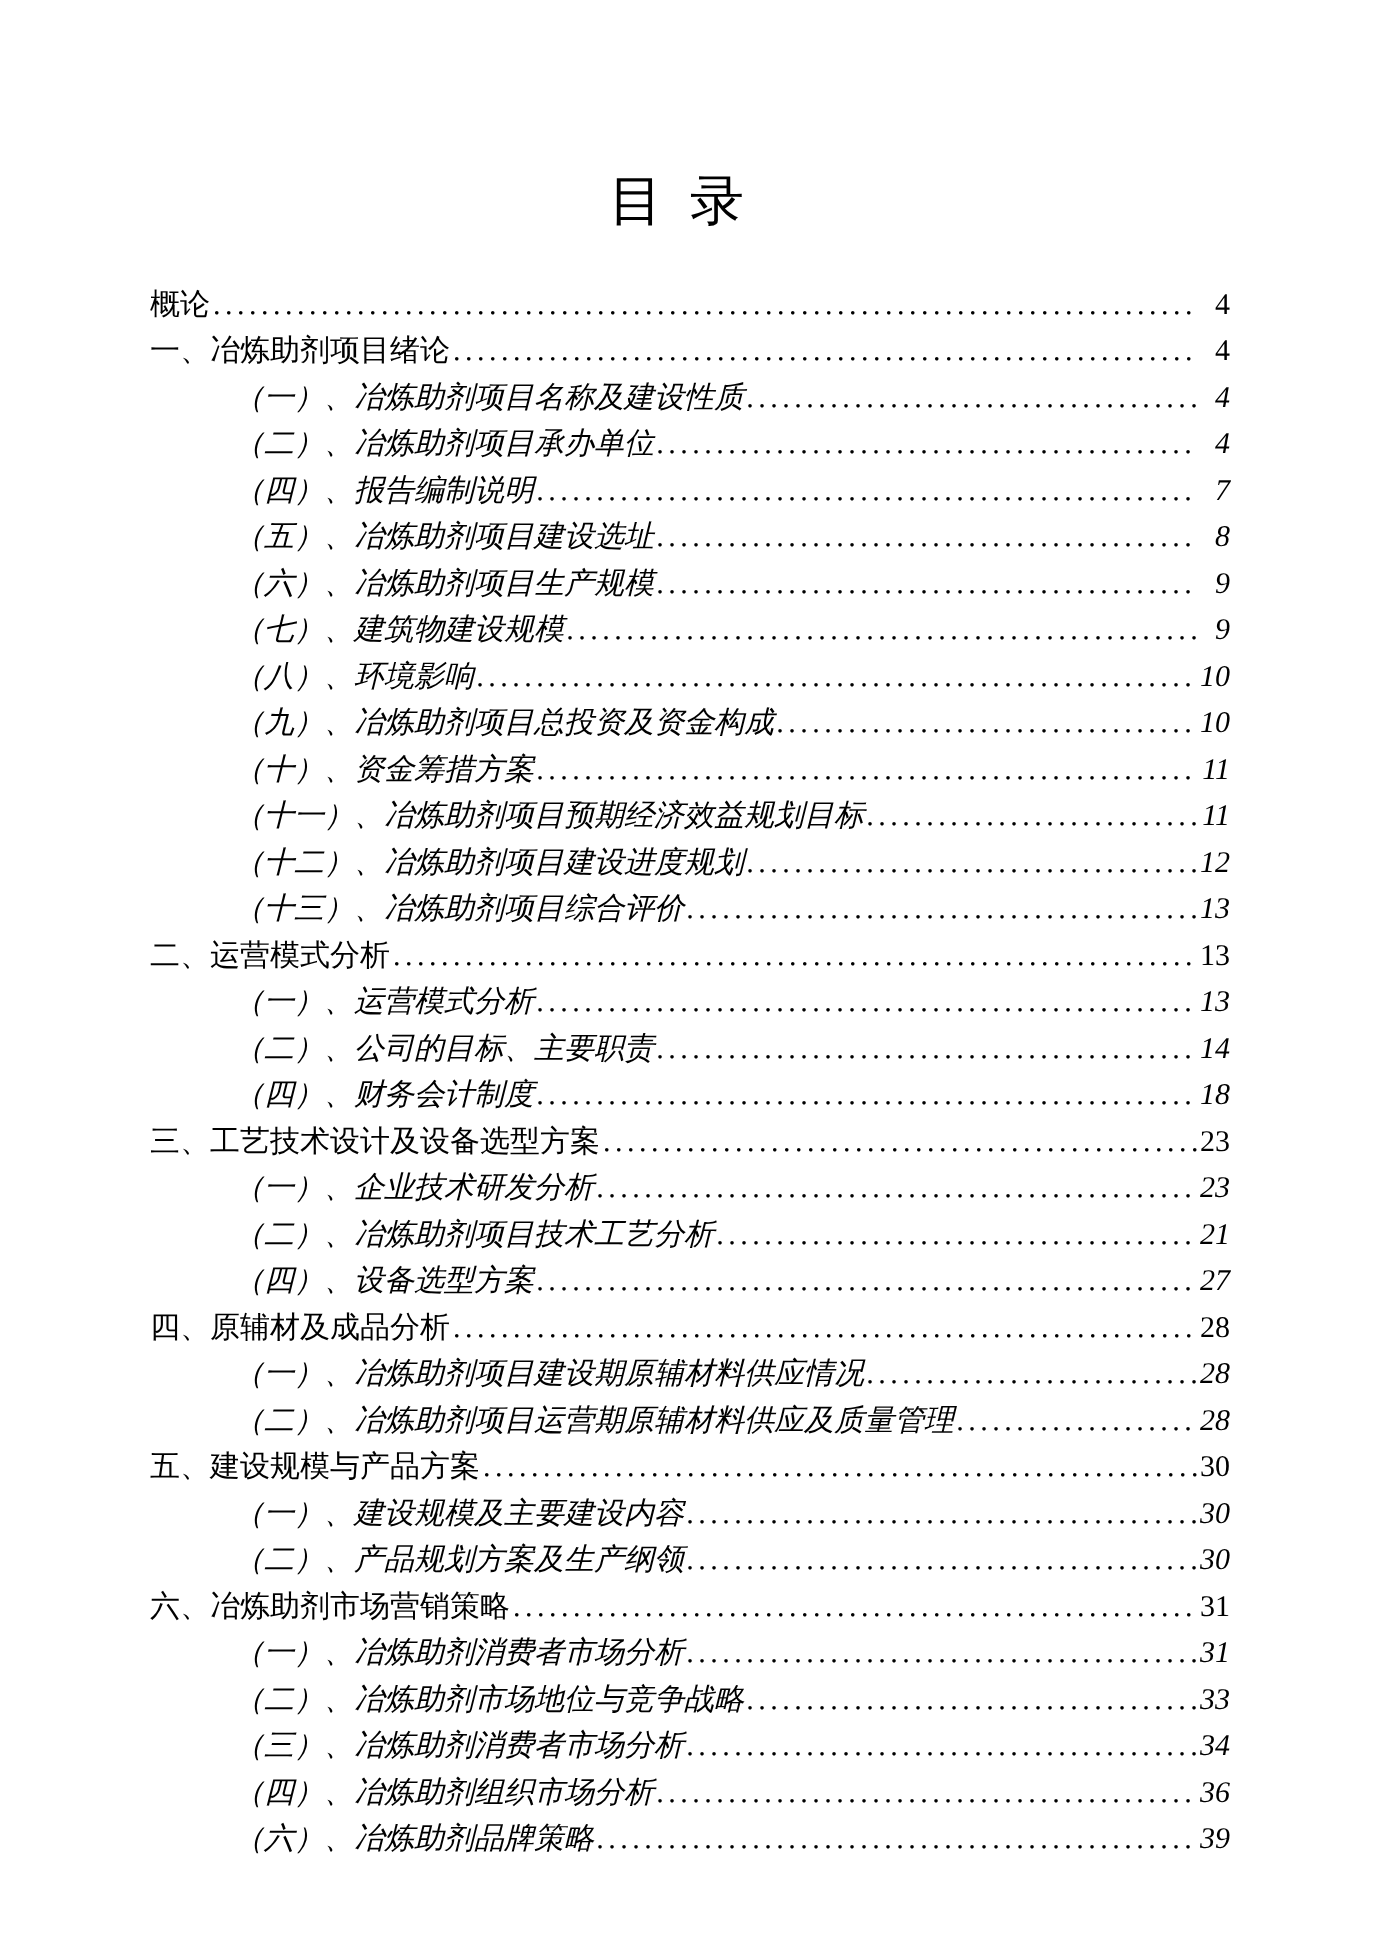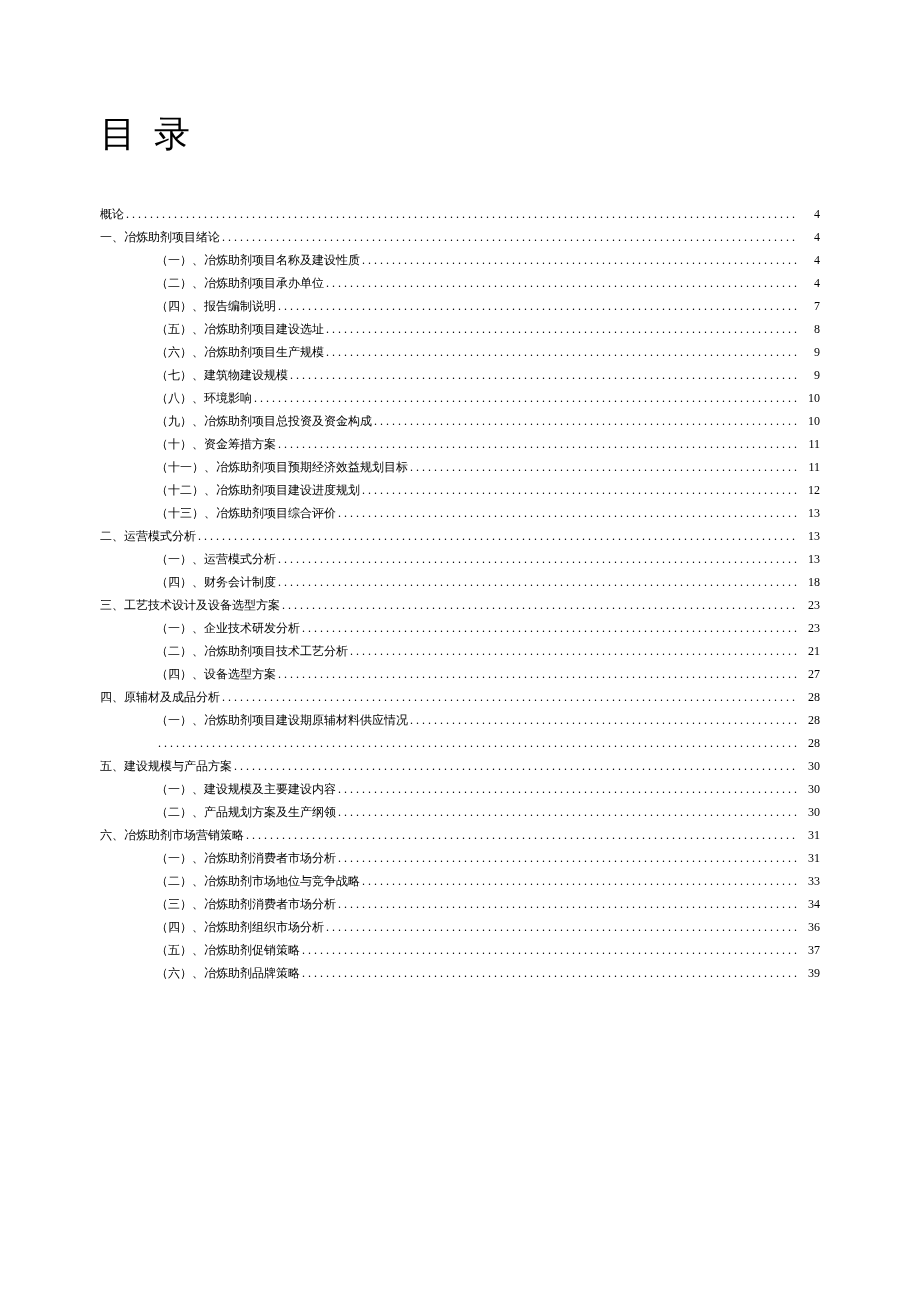--- a/index.html
+++ b/index.html
@@ -7,40 +7,41 @@
     padding: 0;
     background: #fff;
     font-family: "SimSun", "宋体", serif;
     color: #000;
     width: 920px;
   }
   .page {
     padding: 110px 100px 60px 100px;
   }
   .title {
+    text-align: center;
     font-size: 36px;
     letter-spacing: 18px;
-    margin-bottom: 43px;
+    margin-bottom: 28px;
     font-family: "SimSun", "宋体", serif;
   }
   .toc {
-    font-size: 12px;
+    font-size: 20px;
     line-height: 1.0;
     margin-top: 28px;
   }
   .toc-row {
     display: flex;
     align-items: baseline;
     white-space: nowrap;
     margin: 0;
     padding: 5.5px 0;
   }
   .lvl0 { padding-left: 0px; }
   .lvl1 { padding-left: 0px; }
-  .lvl2 { padding-left: 56px; }
+  .lvl2 { padding-left: 56px; font-style: italic; }
   .label {
     flex: 0 0 auto;
   }
   .dots {
     flex: 1 1 auto;
     overflow: hidden;
     letter-spacing: 3px;
     color: #000;
     padding: 0 2px;
   }
@@ -133,20 +134,25 @@
         <span class="label">二、运营模式分析</span>
         <span class="dots"></span>
         <span class="pnum">13</span>
       </div>
       <div class="toc-row lvl2">
         <span class="label">（一）、运营模式分析</span>
         <span class="dots"></span>
         <span class="pnum">13</span>
       </div>
       <div class="toc-row lvl2">
+        <span class="label">（二）、公司的目标、主要职责</span>
+        <span class="dots"></span>
+        <span class="pnum">14</span>
+      </div>
+      <div class="toc-row lvl2">
         <span class="label">（四）、财务会计制度</span>
         <span class="dots"></span>
         <span class="pnum">18</span>
       </div>
       <div class="toc-row lvl1">
         <span class="label">三、工艺技术设计及设备选型方案</span>
         <span class="dots"></span>
         <span class="pnum">23</span>
       </div>
       <div class="toc-row lvl2">
@@ -168,20 +174,21 @@
         <span class="label">四、原辅材及成品分析</span>
         <span class="dots"></span>
         <span class="pnum">28</span>
       </div>
       <div class="toc-row lvl2">
         <span class="label">（一）、冶炼助剂项目建设期原辅材料供应情况</span>
         <span class="dots"></span>
         <span class="pnum">28</span>
       </div>
       <div class="toc-row lvl2">
+        <span class="label">（二）、冶炼助剂项目运营期原辅材料供应及质量管理</span>
         <span class="dots"></span>
         <span class="pnum">28</span>
       </div>
       <div class="toc-row lvl1">
         <span class="label">五、建设规模与产品方案</span>
         <span class="dots"></span>
         <span class="pnum">30</span>
       </div>
       <div class="toc-row lvl2">
         <span class="label">（一）、建设规模及主要建设内容</span>
@@ -210,25 +217,20 @@
       </div>
       <div class="toc-row lvl2">
         <span class="label">（三）、冶炼助剂消费者市场分析</span>
         <span class="dots"></span>
         <span class="pnum">34</span>
       </div>
       <div class="toc-row lvl2">
         <span class="label">（四）、冶炼助剂组织市场分析</span>
         <span class="dots"></span>
         <span class="pnum">36</span>
-      </div>
-      <div class="toc-row lvl2">
-        <span class="label">（五）、冶炼助剂促销策略</span>
-        <span class="dots"></span>
-        <span class="pnum">37</span>
       </div>
       <div class="toc-row lvl2">
         <span class="label">（六）、冶炼助剂品牌策略</span>
         <span class="dots"></span>
         <span class="pnum">39</span>
       </div>
     </div>
 </div>
 
 </body></html>

